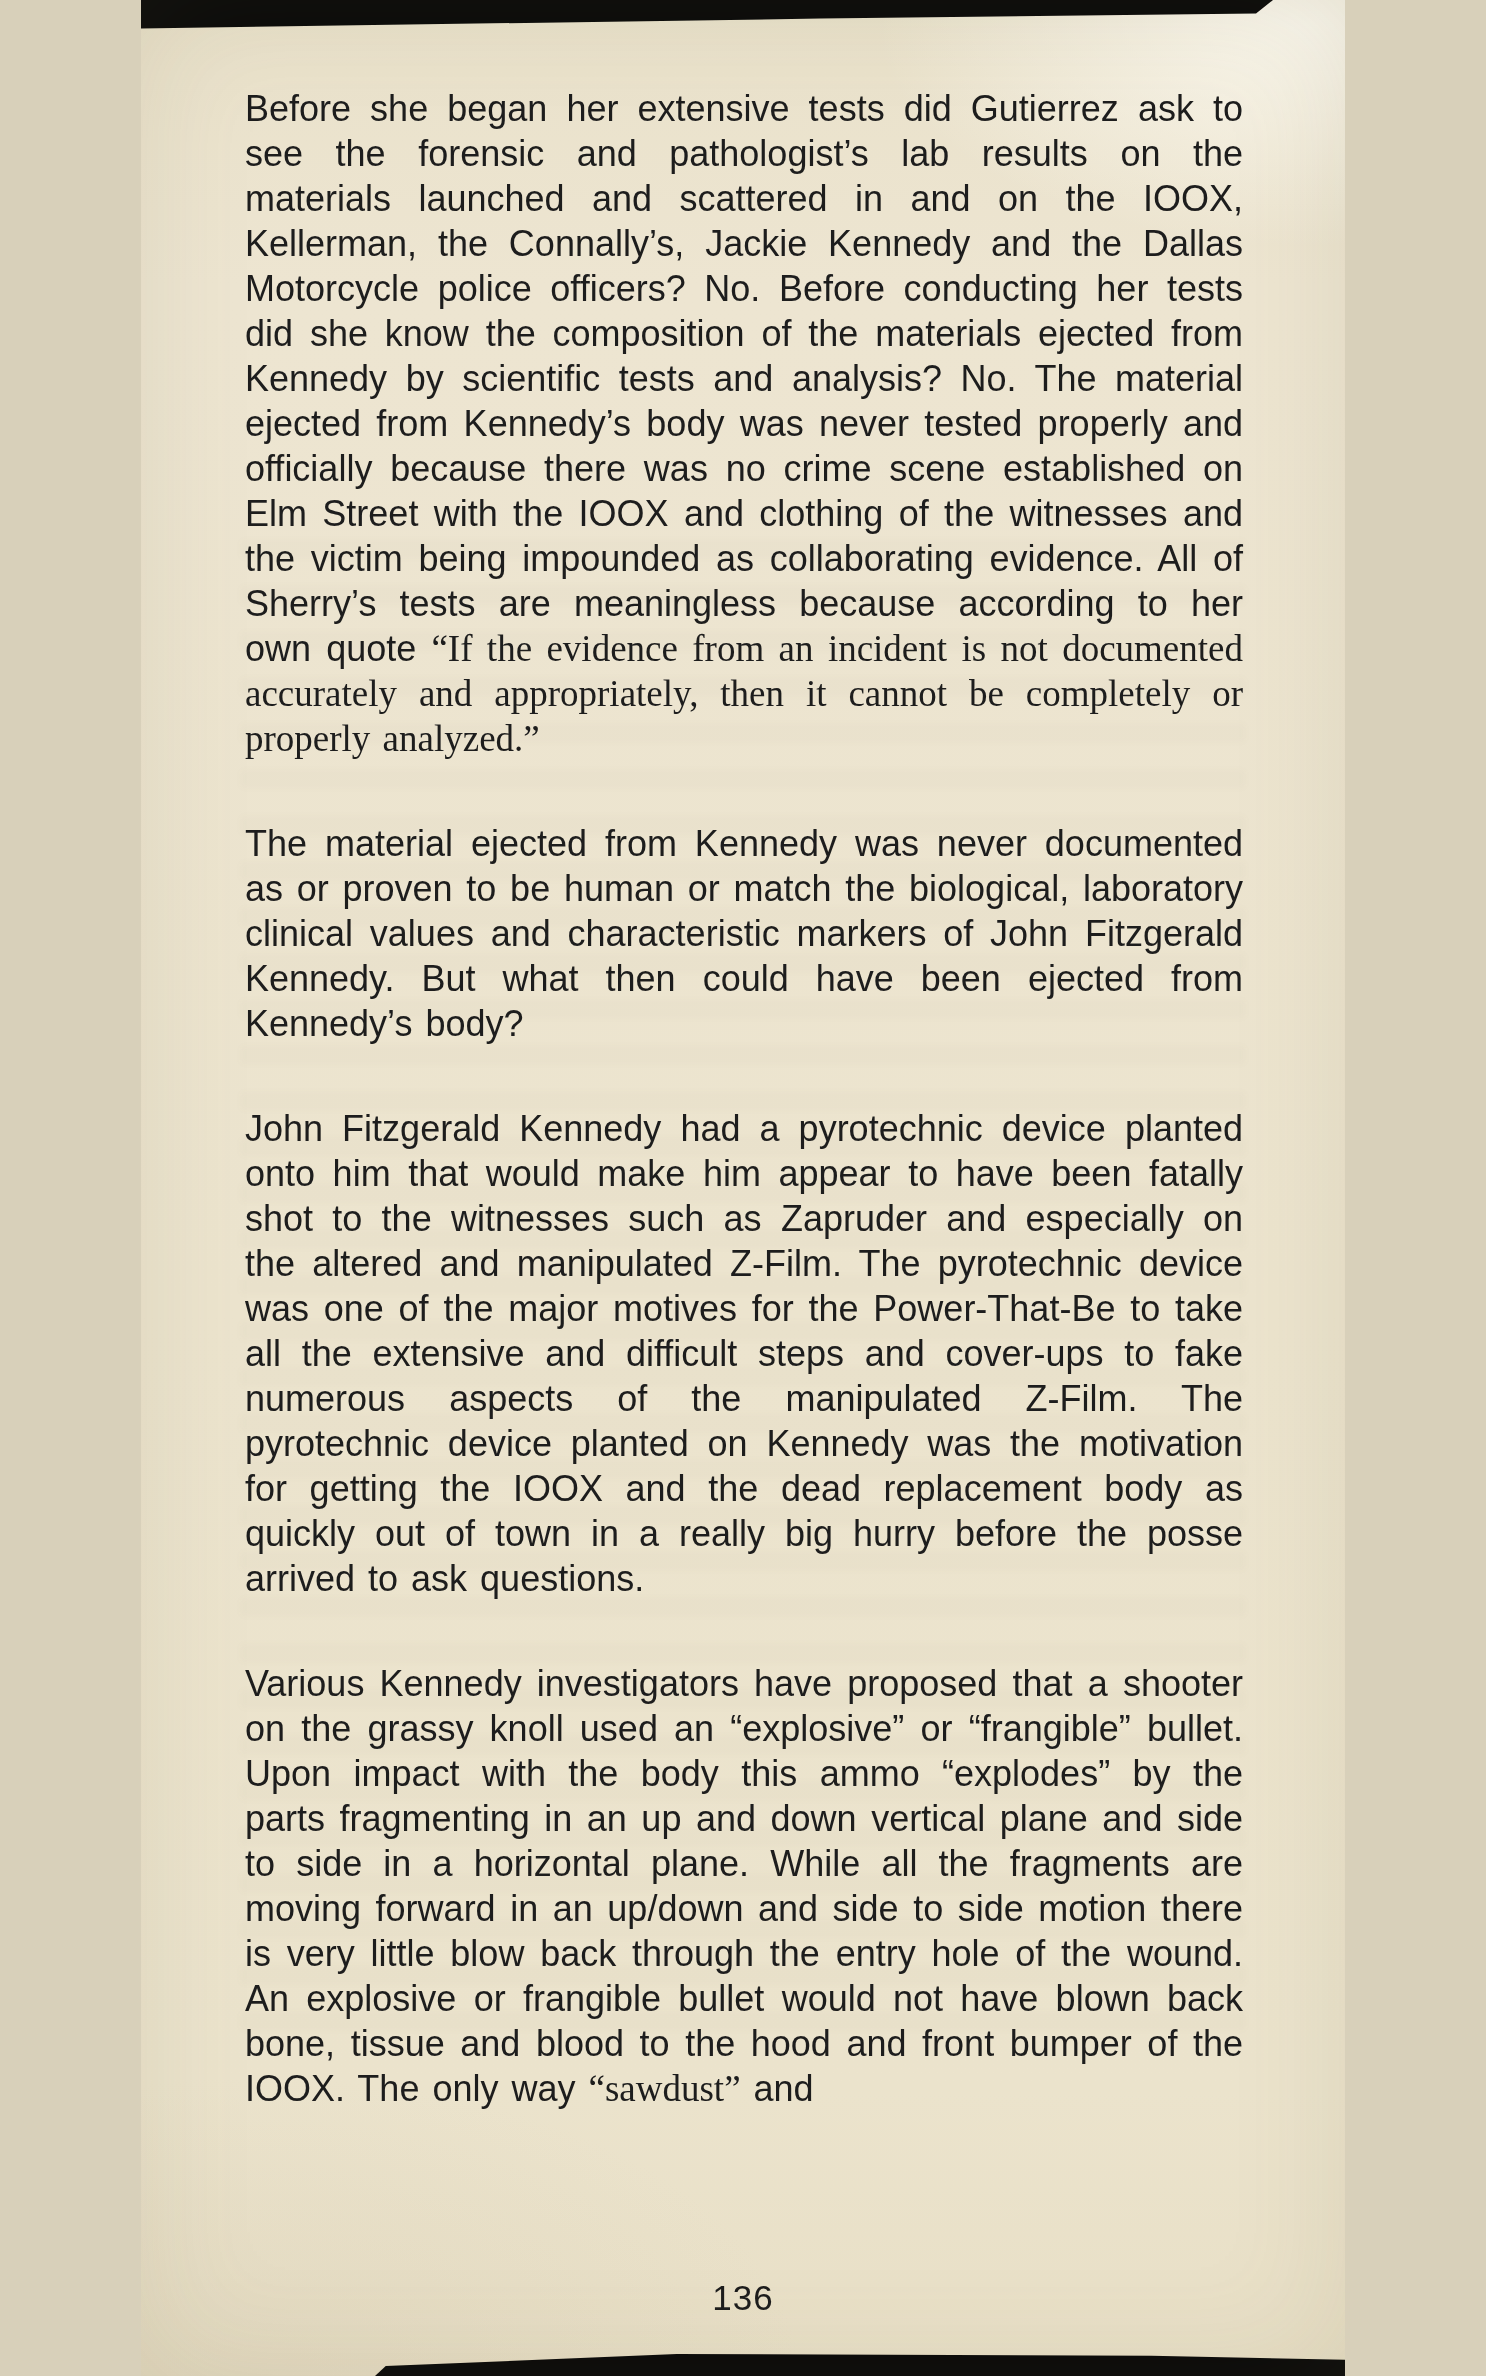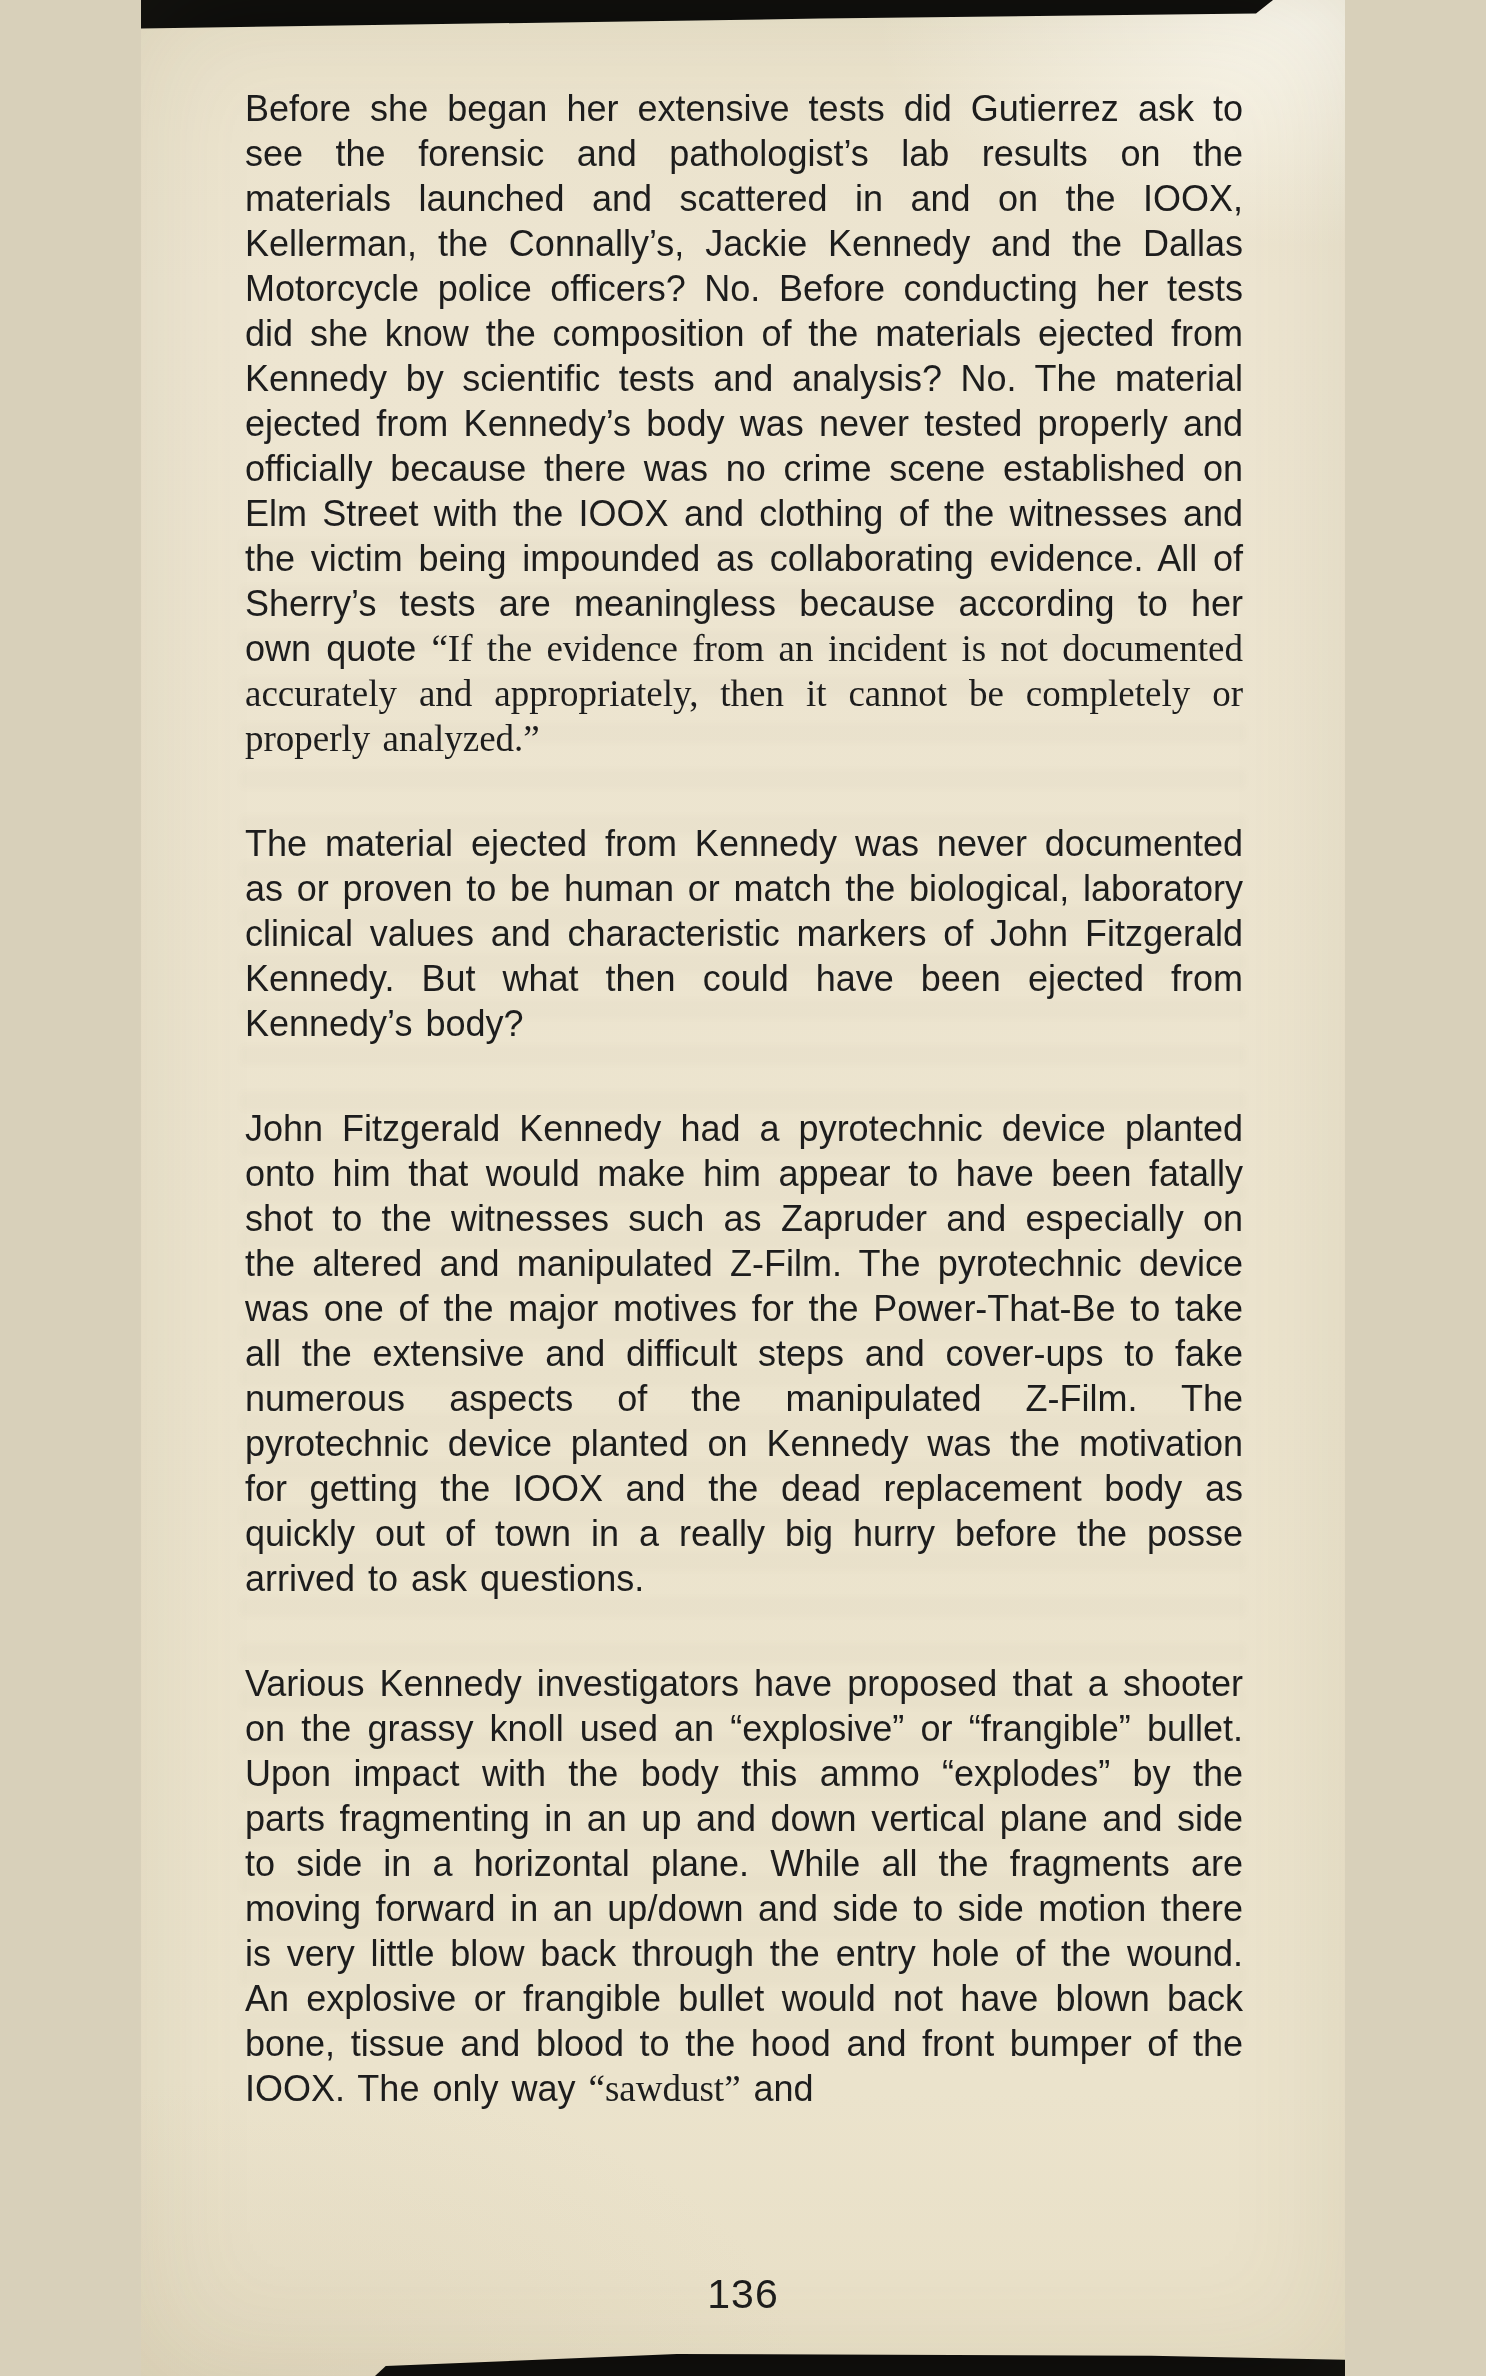--- a/index.html
+++ b/index.html
@@ -67,21 +67,21 @@
   .serif {
     font-family: "Liberation Serif", serif;
     font-size: 37px;
   }
   .page-number {
     position: absolute;
     left: 0;
     right: 0;
     bottom: 58px;
     text-align: center;
-    font-size: 41px;
+    font-size: 35px;
     color: var(--ink, #1d1d1d);
     letter-spacing: 1px;
   }
   .scan-bar {
     position: absolute;
     background: var(--artifact, #0a0a0a);
     pointer-events: none;
   }
   .scan-bar.top {
     top: 0;

